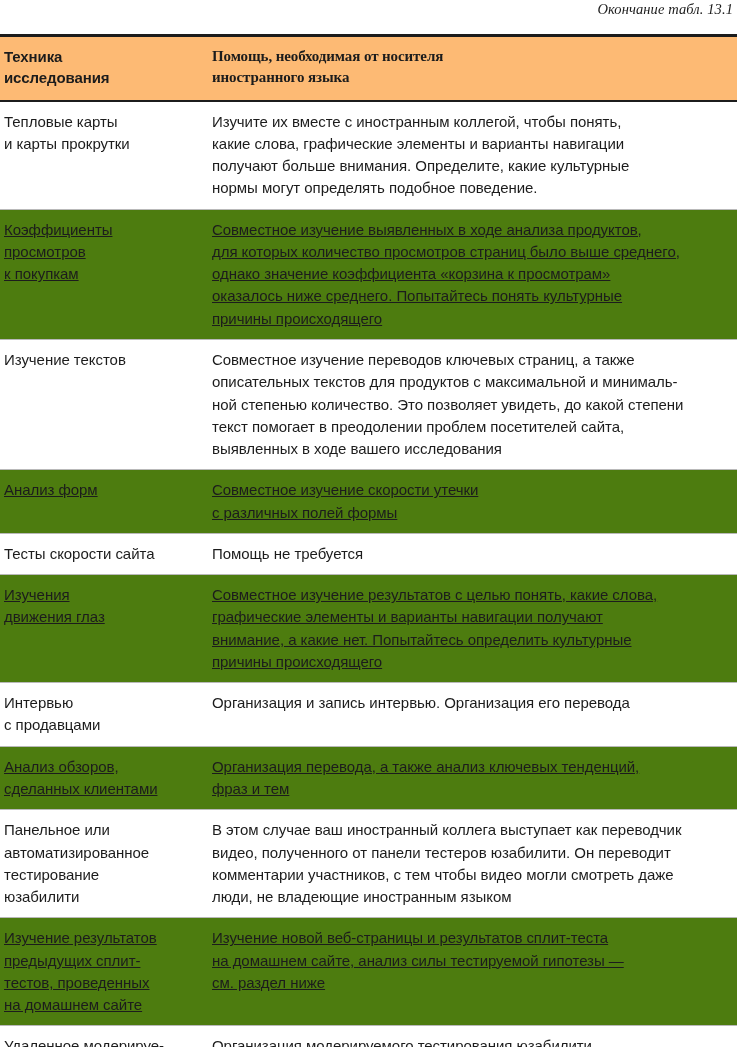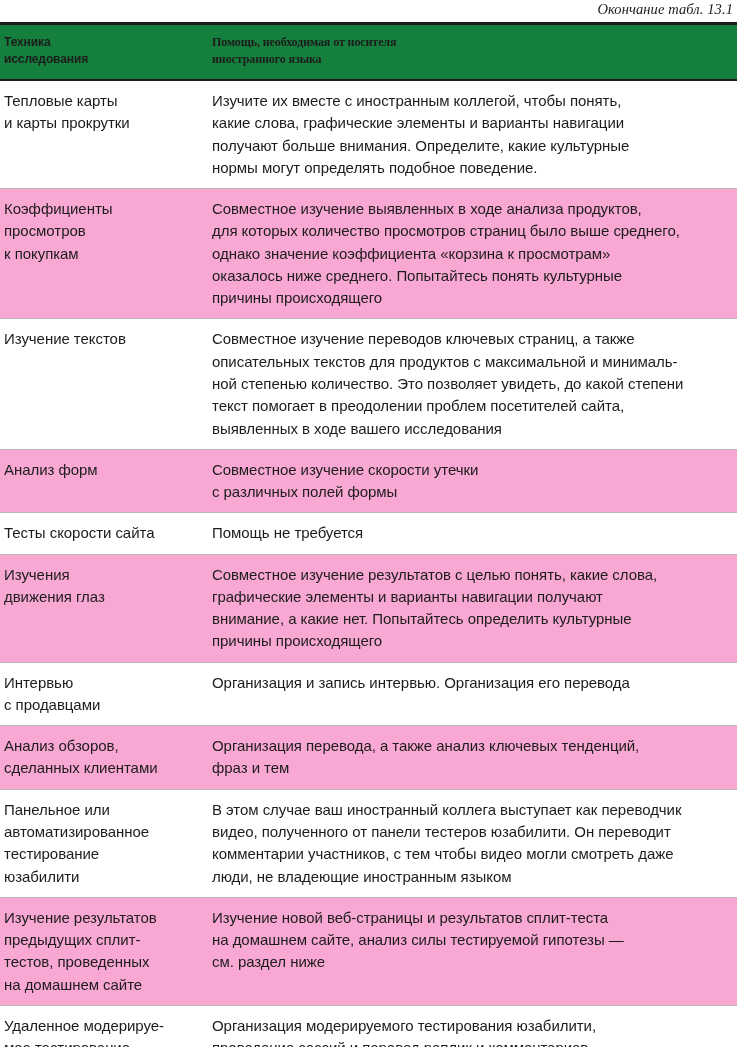--- a/index.html
+++ b/index.html
@@ -19,21 +19,21 @@
   .page {
     position: relative;
     width: 737px;
     height: 1047px;
     box-sizing: border-box;
     background: #ffffff;
   }
 
   
   .caption-row {
-    height: 22px;
+    height: 34px;
     display: flex;
     justify-content: flex-end;
     align-items: flex-start;
     padding-right: 4px;
   }
   .caption-text {
     font-style: italic;
     font-size: 14.5px;
     letter-spacing: 0.1px;
     color: #1c1c1c;
@@ -51,41 +51,41 @@
   .tbl col.c1 { width: 208px; }
   .tbl col.c2 { width: 529px; }
 
   .rule-top {
     height: 3px;
     background: #1c1c1c;
     width: 737px;
   }
 
   thead th {
-    background: #15803d;
+    background: #fdba74;
     text-align: left;
     vertical-align: top;
     font-weight: bold;
-    font-size: 12px;
+    font-size: 15px;
     line-height: 1.42;
     padding: 9px 10px 11px 4px;
     border-bottom: 2.6px solid #1c1c1c;
     letter-spacing: -0.1px;
   }
   thead th.h2 { padding-left: 4px; font-family: Liberation Serif, serif; }
 
   tbody td {
     vertical-align: top;
     font-size: 15px;
     line-height: 1.485;
     padding: 9px 12px 9px 4px;
     border-bottom: 1px solid #b9b9b9;
     letter-spacing: -0.05px;
   }
-  tbody tr.shade td { background: #f9a8d4; }
+  tbody tr.shade td { background: #4d7c0f; text-decoration: underline; }
   tbody tr.plain td { background: #ffffff; }
   tbody tr:last-child td { border-bottom: none; }
 
   td.col1 { padding-right: 8px; }
   td.col2 { padding-left: 4px; }
 
   .line { display: block; white-space: pre; }
 </style>
 </head>
 <body>

